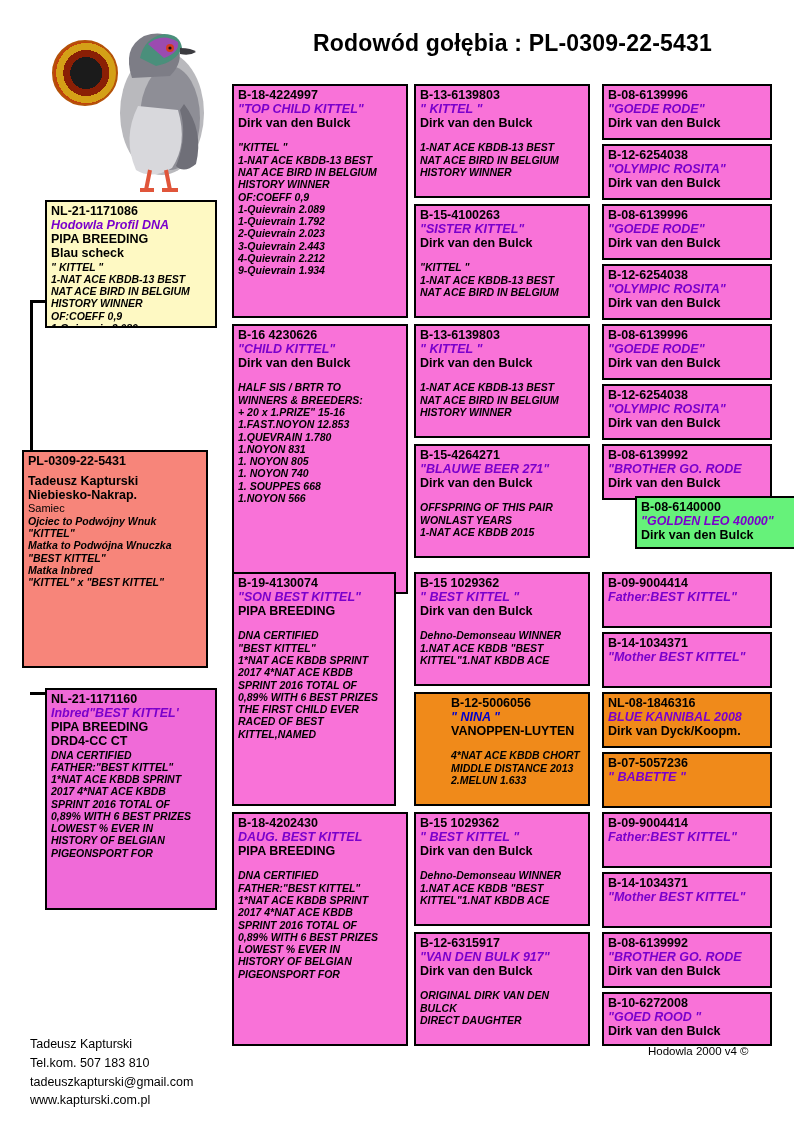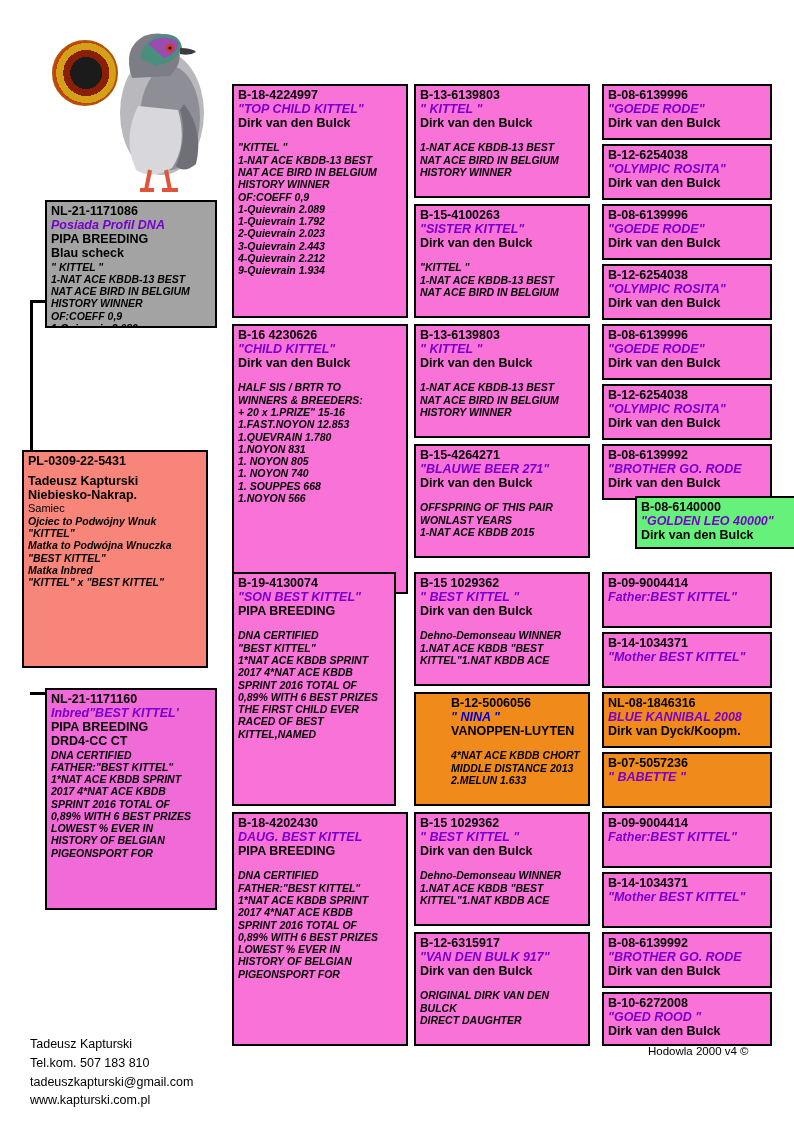--- a/index.html
+++ b/index.html
@@ -36,21 +36,21 @@
 
   
   .card {
     position:absolute;
     border:2px solid #000;
     padding:2px 4px;
     overflow:hidden;
     line-height:1.13;
   }
   .pink  { background:#f972d8; }
-  .pink2 { background:#a3a3a3; }
+  .pink2 { background:#fef9c3; }
   .salmon{ background:#f7857a; }
   .orange{ background:#f08a1a; }
   .green { background:#66f27a; }
 
   .id   { font-size:12.5px; font-weight:bold; color:#000; }
   .nick { font-size:12.5px; font-weight:bold; font-style:italic; color:#7a00cc; }
   .nickb{ font-size:12.5px; font-weight:bold; font-style:italic; color:#0000cc; }
   .breeder { font-size:12.5px; font-weight:bold; color:#000; }
   .note { font-size:10.5px; font-style:italic; font-weight:bold; color:#000; line-height:1.17; }
   .sm { font-size:11px; font-weight:bold; color:#000; }
@@ -80,20 +80,21 @@
         <circle cx="78" cy="30" r="1.6" fill="#111"></circle>
         <path d="M88 30 Q100 30 104 34 Q98 38 88 36 Z" fill="#3b3b40"></path>
         <path d="M46 88 Q30 120 44 152 Q60 162 80 150 Q96 126 86 92 Z" fill="#d8d8dc"></path>
         <path d="M92 86 Q112 112 104 146 Q92 156 84 148 Q96 118 88 92 Z" fill="#6f6f78"></path>
         <path d="M58 152 L54 172 M74 152 L78 172" stroke="#e0553a" stroke-width="4" fill="none"></path>
         <path d="M48 172 L62 172 M70 172 L86 172" stroke="#e0553a" stroke-width="4" fill="none"></path>
       </svg>
     </div>
   </div>
 
+  <div class="title">Rodowód gołębia : PL-0309-22-5431</div>
 
   <div class="ln" style="left:30px; top:300px; width:3px; height:160px;"></div>
   <div class="ln" style="left:30px; top:300px; width:18px; height:3px;"></div>
   <div class="ln" style="left:30px; top:692px; width:18px; height:3px;"></div>
   <div class="ln" style="left:30px; top:560px; width:10px; height:3px;"></div>
 
   <div class="card salmon" style="left:22px; top:450px; width:186px; height:218px;">
     <div class="id">PL-0309-22-5431</div>
     <div style="height:6px"></div>
     <div class="breeder">Tadeusz Kapturski</div>
@@ -102,21 +103,21 @@
     <div class="note">Ojciec to Podwójny Wnuk</div>
     <div class="note">"KITTEL"</div>
     <div class="note">Matka to Podwójna Wnuczka</div>
     <div class="note">"BEST KITTEL"</div>
     <div class="note">Matka Inbred</div>
     <div class="note"> "KITTEL" x "BEST KITTEL"</div>
   </div>
 
   <div class="card pink2" style="left:45px; top:200px; width:172px; height:128px;">
     <div class="id">NL-21-1171086</div>
-    <div class="nick">Posiada Profil DNA</div>
+    <div class="nick">Hodowla Profil DNA</div>
     <div class="breeder">PIPA BREEDING</div>
     <div class="breeder">Blau scheck</div>
     <div class="note">" KITTEL "</div>
     <div class="note">1-NAT ACE KBDB-13 BEST</div>
     <div class="note">NAT ACE BIRD IN BELGIUM</div>
     <div class="note">HISTORY WINNER</div>
     <div class="note">OF:COEFF 0,9</div>
     <div class="note">1-Quievrain  2.089</div>
 
   </div>

